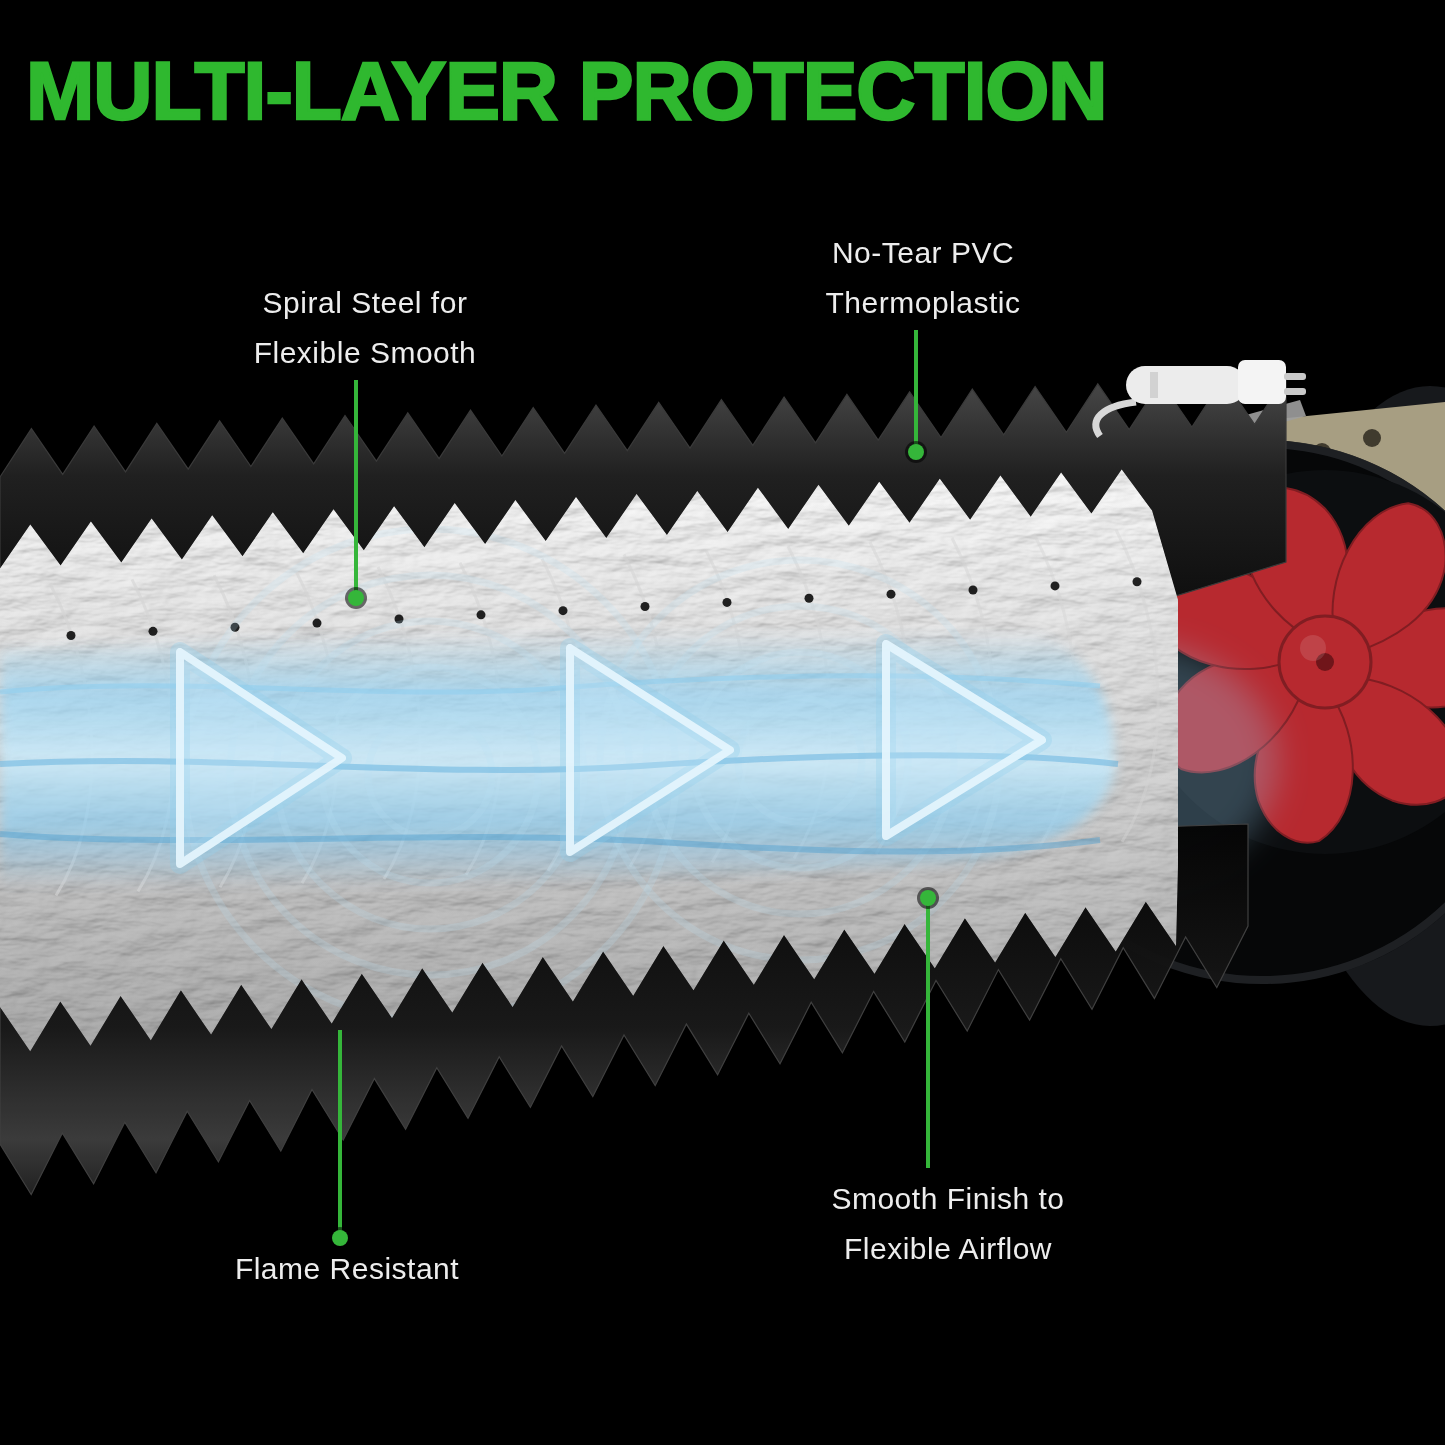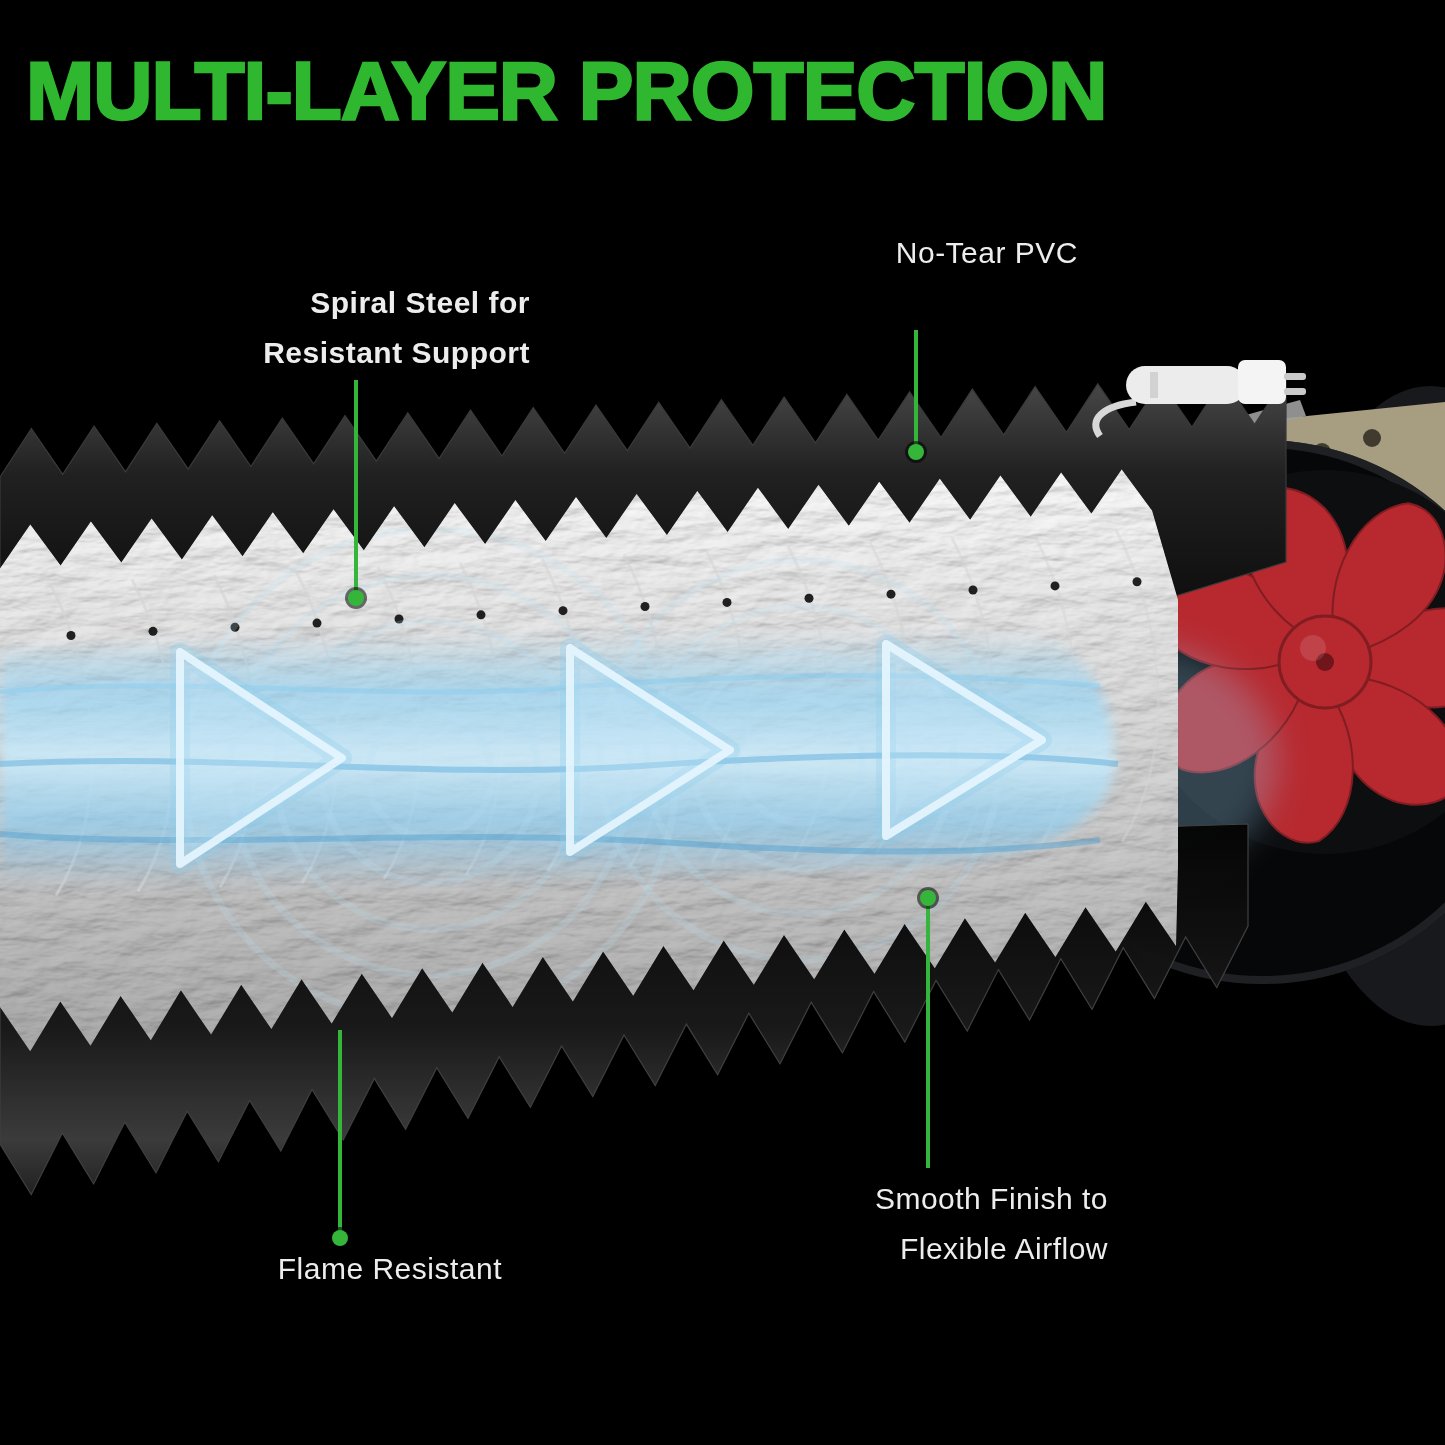--- a/index.html
+++ b/index.html
@@ -4,26 +4,26 @@
 <style>
   html,body{margin:0;padding:0;background:#000;}
   #stage{position:relative;width:1445px;height:1445px;background:#000;overflow:hidden;
          font-family:"Liberation Sans",sans-serif;}
   #duct{position:absolute;left:0;top:0;width:1445px;height:1445px;}
   .page-title{position:absolute;left:26px;top:44px;color:#2FB82F;font-size:82px;
         font-weight:bold;letter-spacing:-1px;-webkit-text-stroke:2.5px #2FB82F;white-space:nowrap;}
   .callout{position:absolute;left:0;top:0;width:0;height:0;}
   .co-label{position:absolute;color:#EDEDED;font-size:30px;line-height:50px;text-align:center;
         font-weight:400;letter-spacing:.5px;}
-  .co-label span{display:block;text-align:right;}
+  .co-label span{display:block;}
   .co-connector{position:absolute;width:4px;background:#35B63A;}
   .co-dot{position:absolute;width:16px;height:16px;border-radius:50%;background:#35B63A;
         box-shadow:0 0 0 3px rgba(0,0,0,.55);}
   
-  #co-spiral .co-label{left:200px;top:278px;width:330px;font-weight:bold;}
+  #co-spiral .co-label{left:200px;top:278px;width:330px;}
   #co-spiral .co-connector{left:354px;top:380px;height:212px;}
   #co-spiral .co-dot{left:348px;top:590px;}
   
   #co-pvc .co-label{left:768px;top:228px;width:310px;}
   #co-pvc .co-connector{left:914px;top:330px;height:118px;}
   #co-pvc .co-dot{left:908px;top:444px;}
   
   #co-smooth .co-label{left:788px;top:1174px;width:320px;}
   #co-smooth .co-connector{left:926px;top:904px;height:264px;}
   #co-smooth .co-dot{left:920px;top:890px;}
@@ -176,29 +176,30 @@
       <rect x="1284" y="373" width="22" height="7" rx="3" fill="#c9c9c9"></rect>
       <rect x="1284" y="388" width="22" height="7" rx="3" fill="#c9c9c9"></rect>
     </g>
   </svg>
 
   <div class="page-title">MULTI-LAYER PROTECTION</div>
 
   <div class="callout" id="co-spiral">
     <div class="co-label">
       <span>Spiral Steel for</span>
-      <span>Resistant Support</span>
+      <span>Flexible Smooth</span>
     </div>
     <div class="co-connector"></div>
     <div class="co-dot"></div>
   </div>
 
   <div class="callout" id="co-pvc">
     <div class="co-label">
       <span>No-Tear PVC</span>
+      <span>Thermoplastic</span>
     </div>
     <div class="co-connector"></div>
     <div class="co-dot"></div>
   </div>
 
   <div class="callout" id="co-smooth">
     <div class="co-label">
       <span>Smooth Finish to</span>
       <span>Flexible Airflow</span>
     </div>

